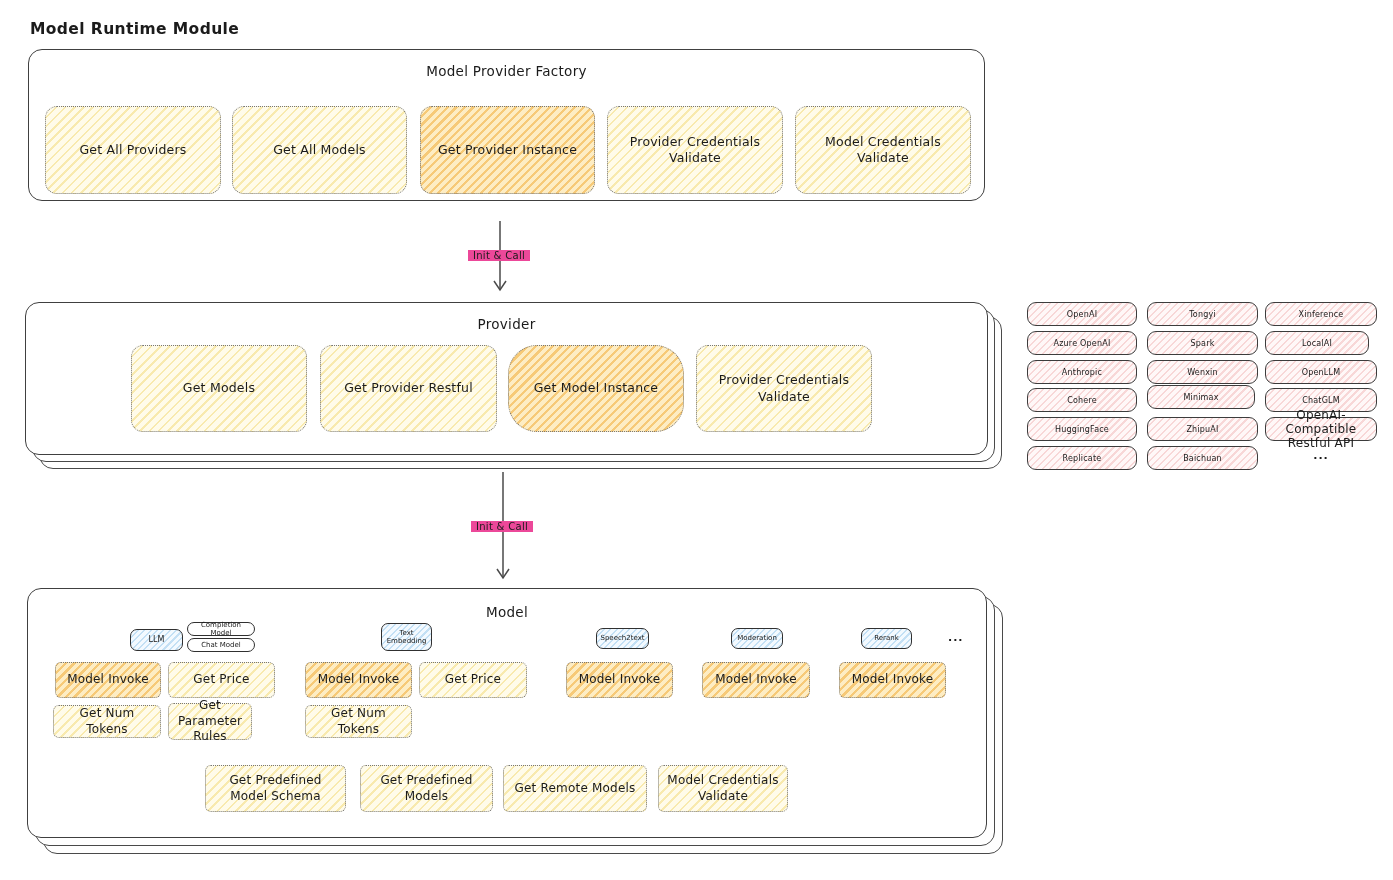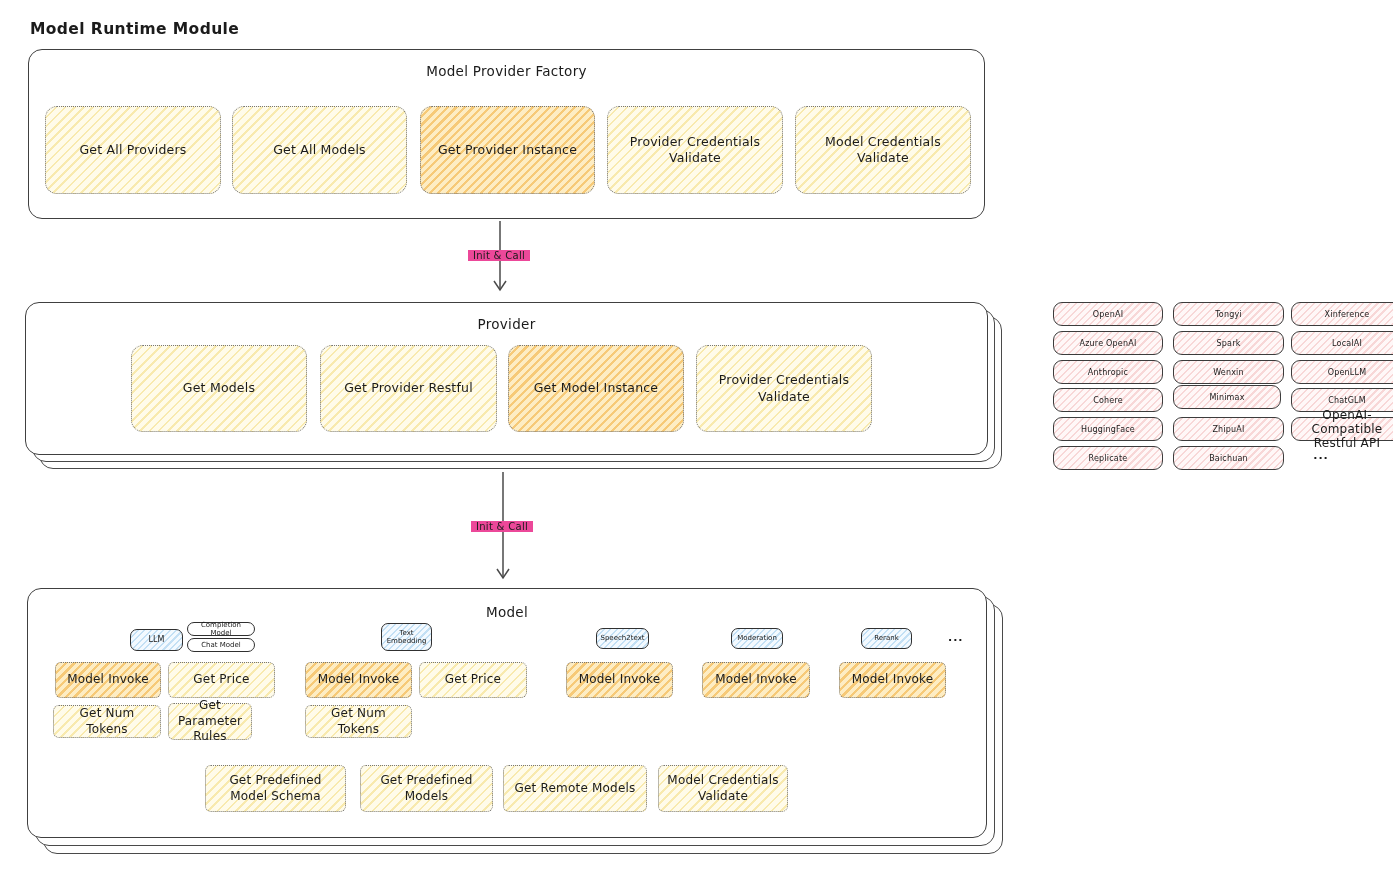--- a/index.html
+++ b/index.html
@@ -38,21 +38,20 @@
   }
   .sm{font-size:12px;border-radius:6px;}
   
   .pchip{
     border:1.3px solid #3c3c3c;border-radius:9px;
     display:flex;align-items:center;justify-content:center;text-align:center;
     font-size:8px;letter-spacing:.2px;
     background:
       repeating-linear-gradient(135deg, rgba(236,158,158,.30) 0 1.6px, rgba(255,248,248,.93) 1.6px 5px),
       #fdf0f0;
-    margin-left: 26px;
   }
   .pchip.long{font-size:12px;}
   
   .tag{
     border:1.2px solid #303030;border-radius:7px;
     display:flex;align-items:center;justify-content:center;text-align:center;
     font-size:7px;line-height:1.15;padding:1px 2px;
   }
   .bluetag{
     background:
@@ -66,21 +65,21 @@
   }
   svg{display:block;}
 </style>
 </head>
 <body>
 
 <div id="canvas">
 
   <div class="abs page-title" style="left:30px;top:10px;">Model Runtime Module</div>
 
-  <div class="abs bigbox" style="left:28px;top:49px;width:957px;height:170px;">
+  <div class="abs bigbox" style="left:28px;top:49px;width:957px;height:152px;">
     <div class="boxtitle">Model Provider Factory</div>
   </div>
   <div class="abs btn yellow" style="left:45px;top:106px;width:176px;height:88px;">Get All Providers</div>
   <div class="abs btn yellow" style="left:232px;top:106px;width:175px;height:88px;">Get All Models</div>
   <div class="abs btn orange" style="left:420px;top:106px;width:175px;height:88px;">Get Provider Instance</div>
   <div class="abs btn yellow" style="left:607px;top:106px;width:176px;height:88px;">Provider Credentials Validate</div>
   <div class="abs btn yellow" style="left:795px;top:106px;width:176px;height:88px;">Model Credentials Validate</div>
 
   <div class="abs" style="left:489px;top:221px;width:22px;height:76px;">
     <svg width="22" height="76" viewBox="0 0 22 76">
@@ -90,30 +89,30 @@
   </div>
   <div class="abs arrowlabel" style="left:468px;top:250px;width:62px;">Init &amp; Call</div>
 
   <div class="abs stacklayer" style="left:39px;top:316px;width:963px;height:153px;"></div>
   <div class="abs stacklayer" style="left:32px;top:309px;width:963px;height:153px;"></div>
   <div class="abs bigbox" style="left:25px;top:302px;width:963px;height:153px;">
     <div class="boxtitle">Provider</div>
   </div>
   <div class="abs btn yellow" style="left:131px;top:345px;width:176px;height:87px;">Get Models</div>
   <div class="abs btn yellow" style="left:320px;top:345px;width:177px;height:87px;">Get Provider Restful</div>
-  <div class="abs btn orange" style="left:508px;top:345px;width:176px;height:87px;">Get Model Instance</div>
+  <div class="abs btn orange" style="left:508px;top:345px;width:176px;height:87px;border-radius:29px;">Get Model Instance</div>
   <div class="abs btn yellow" style="left:696px;top:345px;width:176px;height:87px;">Provider Credentials Validate</div>
 
   <div class="abs pchip" style="left:1027px;top:302px;width:110px;height:24px;">OpenAI</div>
   <div class="abs pchip" style="left:1147px;top:302px;width:111px;height:24px;">Tongyi</div>
   <div class="abs pchip" style="left:1265px;top:302px;width:112px;height:24px;">Xinference</div>
 
   <div class="abs pchip" style="left:1027px;top:331px;width:110px;height:24px;">Azure OpenAI</div>
   <div class="abs pchip" style="left:1147px;top:331px;width:111px;height:24px;">Spark</div>
-  <div class="abs pchip" style="left:1265px;top:331px;width:112px;height:24px;text-align:right;">LocalAI</div>
+  <div class="abs pchip" style="left:1265px;top:331px;width:104px;height:24px;text-align:right;">LocalAI</div>
 
   <div class="abs pchip" style="left:1027px;top:360px;width:110px;height:24px;">Anthropic</div>
   <div class="abs pchip" style="left:1147px;top:360px;width:111px;height:24px;">Wenxin</div>
   <div class="abs pchip" style="left:1265px;top:360px;width:112px;height:24px;">OpenLLM</div>
 
   <div class="abs pchip" style="left:1027px;top:388px;width:110px;height:24px;">Cohere</div>
   <div class="abs pchip" style="left:1147px;top:385px;width:108px;height:24px;">Minimax</div>
   <div class="abs pchip" style="left:1265px;top:388px;width:112px;height:24px;">ChatGLM</div>
 
   <div class="abs pchip" style="left:1027px;top:417px;width:110px;height:24px;">HuggingFace</div>

